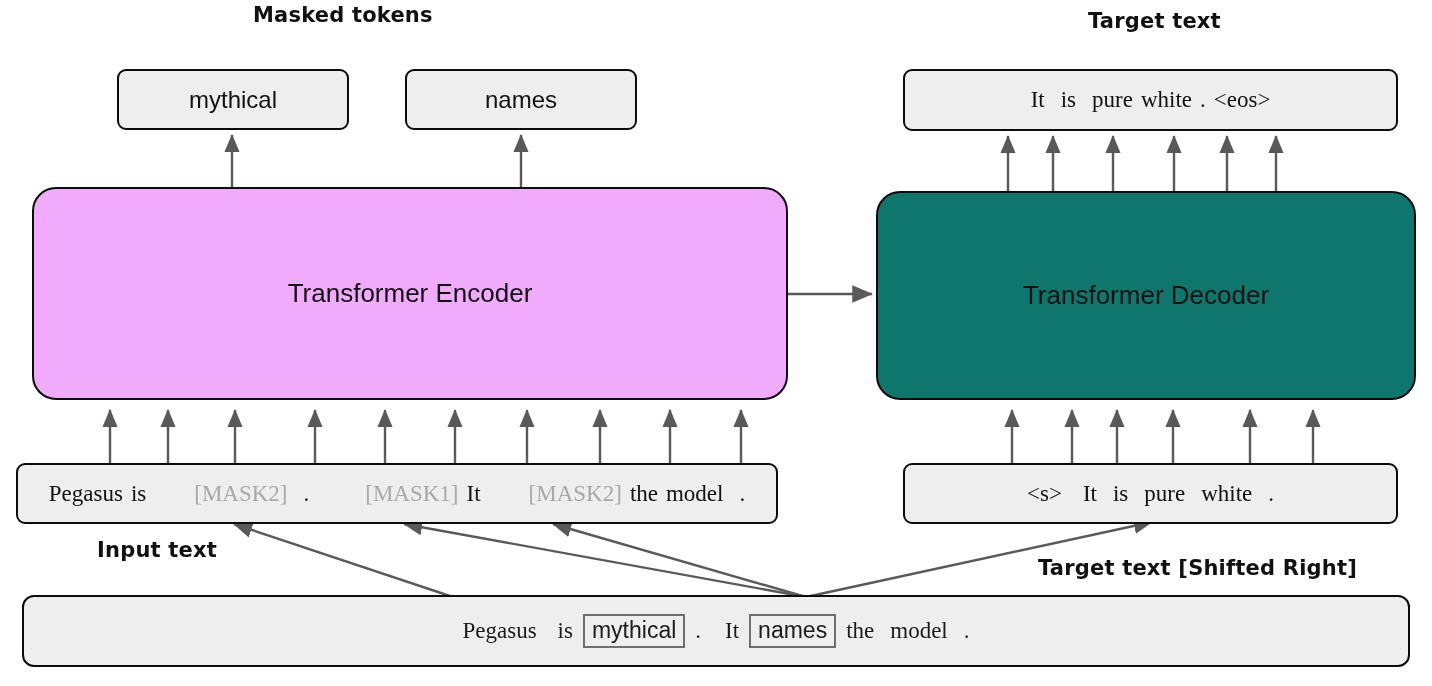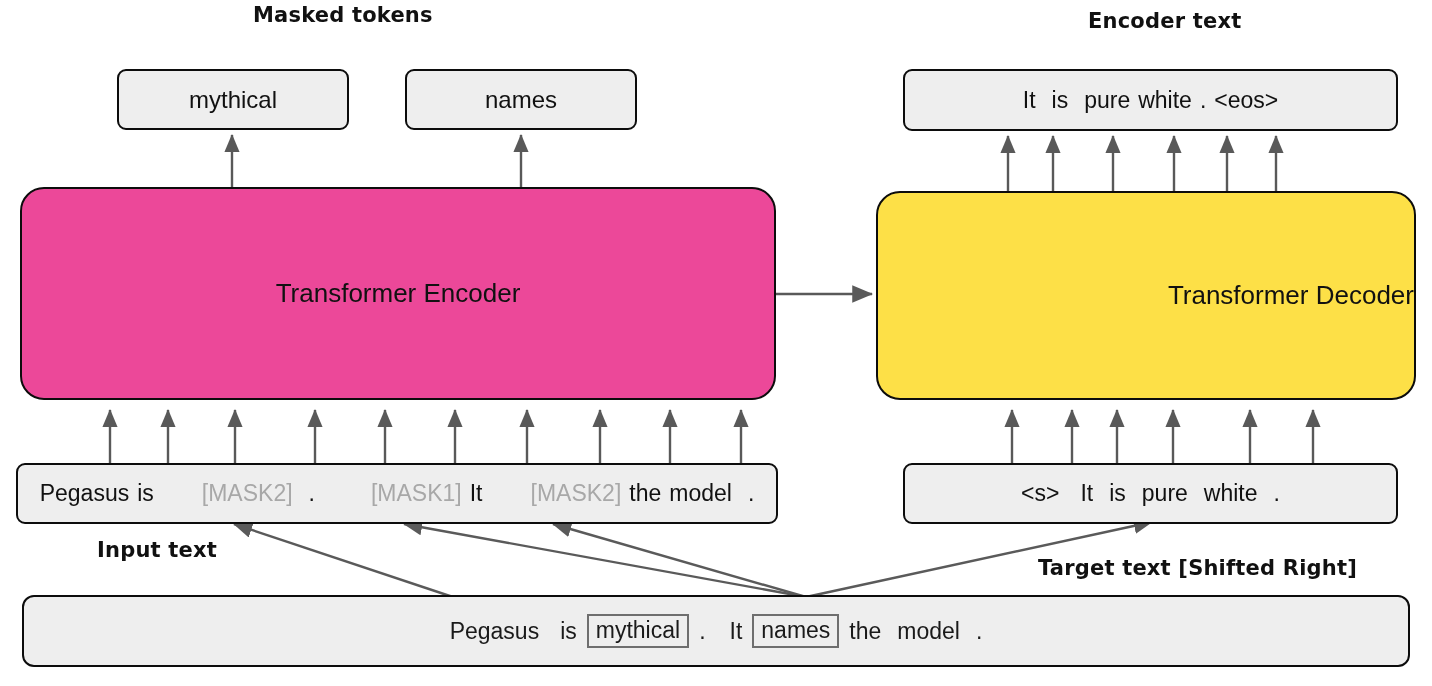--- a/index.html
+++ b/index.html
@@ -41,33 +41,33 @@
     color: #111111;
   }
   .tokbox {
     font-size: 24px;
     font-family: "Liberation Sans", sans-serif;
   }
   .bigbox {
     border-radius: 24px;
     font-size: 26px;
   }
-  .encbox { background: #ec4899; }
-  .decbox { background: #fde047; justify-content: flex-end; }
+  .encbox { background: #f0abfc; margin-left: 12px; }
+  .decbox { background: #0f766e; }
   .seqrow {
     position: absolute;
     display: flex;
     align-items: center;
     justify-content: center;
     width: 100%;
     height: 100%;
     font-size: 23px;
     white-space: nowrap;
   }
-  .tok { padding: 0 4px; }
+  .tok { padding: 0 4px; font-family: Liberation Serif, serif; }
   .mask { color: #a8a8a8; margin-left: 40px; }
   .bottombar {
     position: absolute;
     box-sizing: border-box;
     border: 2.5px solid #0c0c0c;
     border-radius: 12px;
     background: #eeeeee;
   }
   .bottomtext {
     position: absolute;
@@ -157,21 +157,21 @@
   <g stroke="#5a5a5a" stroke-width="2.4" fill="none" marker-end="url(#ah2)">
     <line x1="483" y1="607" x2="234" y2="524"></line>
     <line x1="806" y1="597" x2="404" y2="524"></line>
     <line x1="806" y1="597" x2="553" y2="524"></line>
   </g>
 
   <line x1="806" y1="597" x2="1152" y2="522" stroke="#5a5a5a" stroke-width="2.4" fill="none" marker-end="url(#ah2)"></line>
 </svg>
 
 <div class="hdr" style="left:253px; top:3px;">Masked tokens</div>
-<div class="hdr" style="left:1088px; top:9px;">Encoder text</div>
+<div class="hdr" style="left:1088px; top:9px;">Target text</div>
 <div class="hdr" style="left:97px; top:538px;">Input text</div>
 <div class="hdr" style="left:1038px; top:556px;text-align:right;">Target text  [Shifted Right]</div>
 
 <div class="rbox tokbox" style="left:117px; top:69px; width:232px; height:61px;">
   <span>mythical</span>
 </div>
 <div class="rbox tokbox" style="left:405px; top:69px; width:232px; height:61px;">
   <span>names</span>
 </div>
 

